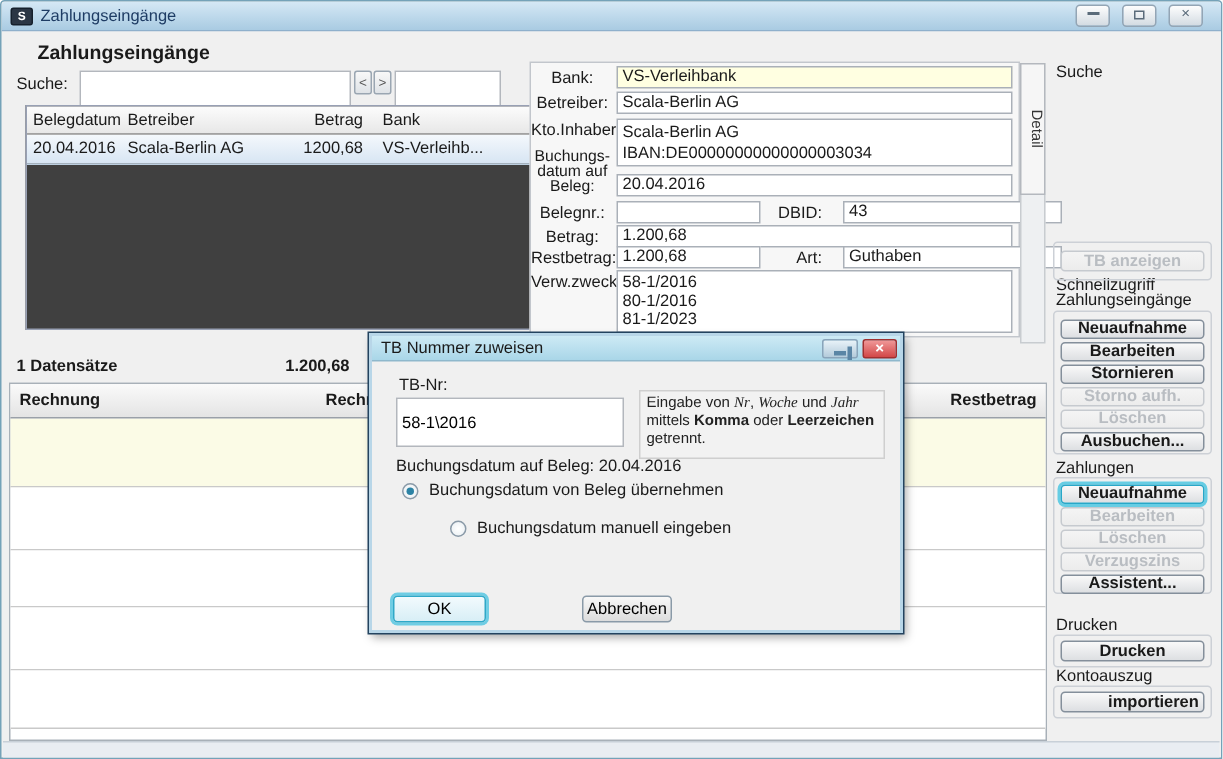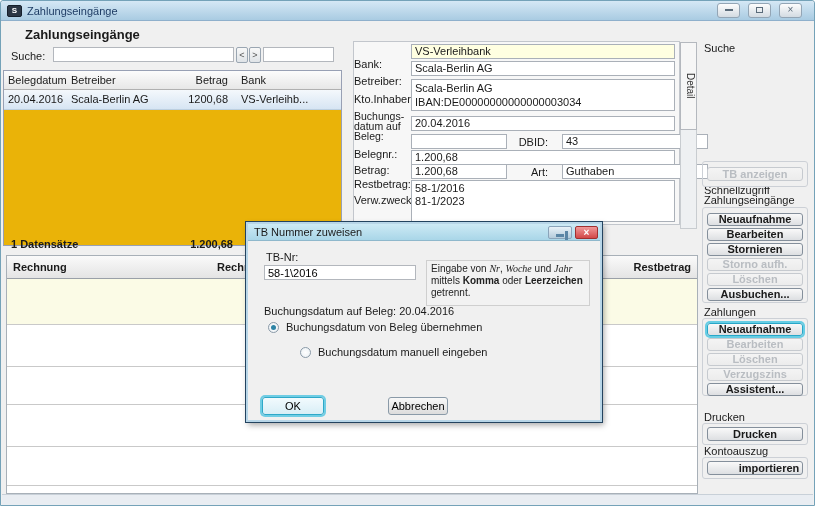--- a/index.html
+++ b/index.html
@@ -20,29 +20,29 @@
   .win-btn { width:23px; height:15px; border:1px solid #93a5b5; border-radius:3px;
              background:linear-gradient(#fdfdfd,#d3dbe2); color:#5a6b7a; font-size:10px;
              line-height:12px; text-align:center; cursor:default; }
   .glyph-min { display:inline-block; width:8px; height:2px; background:#5a6b7a; margin-bottom:2px; }
   .glyph-max { display:inline-block; width:7px; height:6px; border:1px solid #5a6b7a; margin-top:3px; }
 
   .page-title { position:absolute; left:24px; top:26px; font-size:13px; font-weight:bold; }
 
   
   .lbl { position:absolute; }
-  .tfield { position:absolute; height:15px; background:#fff; border:1px solid #b3b7bd;
+  .tfield { position:absolute; height:33px; background:#fff; border:1px solid #b3b7bd;
             font-family:"Liberation Sans",sans-serif; font-size:11px; padding:0 3px; }
   .mini-btn { position:absolute; width:12px; height:16px; border:1px solid #9aa6b2; border-radius:2px;
               background:linear-gradient(#f8f8f8,#dfe3e7); font-size:9px; color:#555; line-height:14px;
               text-align:center; padding:0; }
 
   
-  .payments-table { position:absolute; left:2px; top:69px; width:339px; height:176px;
-                    background:#eab308; border:1px solid #98a0b4; }
+  .payments-table { position:absolute; left:16px; top:69px; width:339px; height:150px;
+                    background:#404040; border:1px solid #98a0b4; }
   .pt-header { position:relative; height:19px; background:linear-gradient(#fcfcfc,#e7e7e7);
                border-bottom:1px solid #b0b0b0; }
   .pt-header span { position:absolute; top:3px; }
   .pt-row { position:relative; height:20px; background:linear-gradient(#f4f8fc,#d7e5f3);
             border-bottom:1px solid #bccfe0; }
   .pt-row span { position:absolute; top:3px; }
 
   .summary-count { position:absolute; left:10px; top:237px; font-weight:bold; }
   .summary-total { position:absolute; left:150px; top:237px; width:82px; text-align:right; font-weight:bold; }
 
@@ -54,21 +54,21 @@
   .it-header span { position:absolute; top:5px; }
   .it-row { border-bottom:1px solid #c9c9c9; background:#fff; }
   .it-row.yellow { background:#fbfbe6; }
 
   .statusbar { position:absolute; left:1px; right:1px; top:493px; height:12px;
                background:#e9edf2; border-top:1px solid #c8d0d8; }
 
   
   .detail-panel { position:absolute; left:352px; top:40px; width:327px; height:184px;
                   background:#f7f7f7; border:1px solid #c2c6cc; }
-  .dlabel { position:absolute; width:55px; text-align:left;margin-top:12px; }
+  .dlabel { position:absolute; width:55px; text-align:center; }
   .dfield { position:absolute; left:57px; width:264px; height:15px; background:#fff;
             border:1px solid #aab0b8; padding:0 3px; line-height:13px; overflow:hidden; }
   .dfield.yellow { background:#ffffe1; }
   .dfield.multi { height:auto; line-height:14px; padding:1px 3px; }
   .dmid { position:absolute; left:150px; width:44px; text-align:right; }
   .dright { left:208px; width:146px; }
   .dshort { width:96px; }
 
   .tab-strip { position:absolute; left:679px; top:41px; width:17px; height:187px;
                background:#eef0f2; border:1px solid #c8ccd0; }
@@ -195,20 +195,21 @@
     <div class="dfield" style="top:108px;">1.200,68</div>
 
     <span class="dlabel" style="top:124px;">Restbetrag:</span>
     <div class="dfield dshort" style="top:122px;">1.200,68</div>
     <span class="dmid" style="top:124px;">Art:</span>
     <div class="dfield dright" style="top:122px;">Guthaben</div>
 
     <span class="dlabel" style="top:140px;">Verw.zweck:</span>
     <div class="dfield multi" style="top:138px; height:42px; line-height:12.5px;">
       <div>58-1/2016</div>
+      <div>80-1/2016</div>
       <div>81-1/2023</div>
     </div>
   </div>
 
   <div class="tab-strip">
     <div class="detail-tab">Detail</div>
   </div>
 
   <div class="group-label" style="top:41px;">Suche</div>
 

